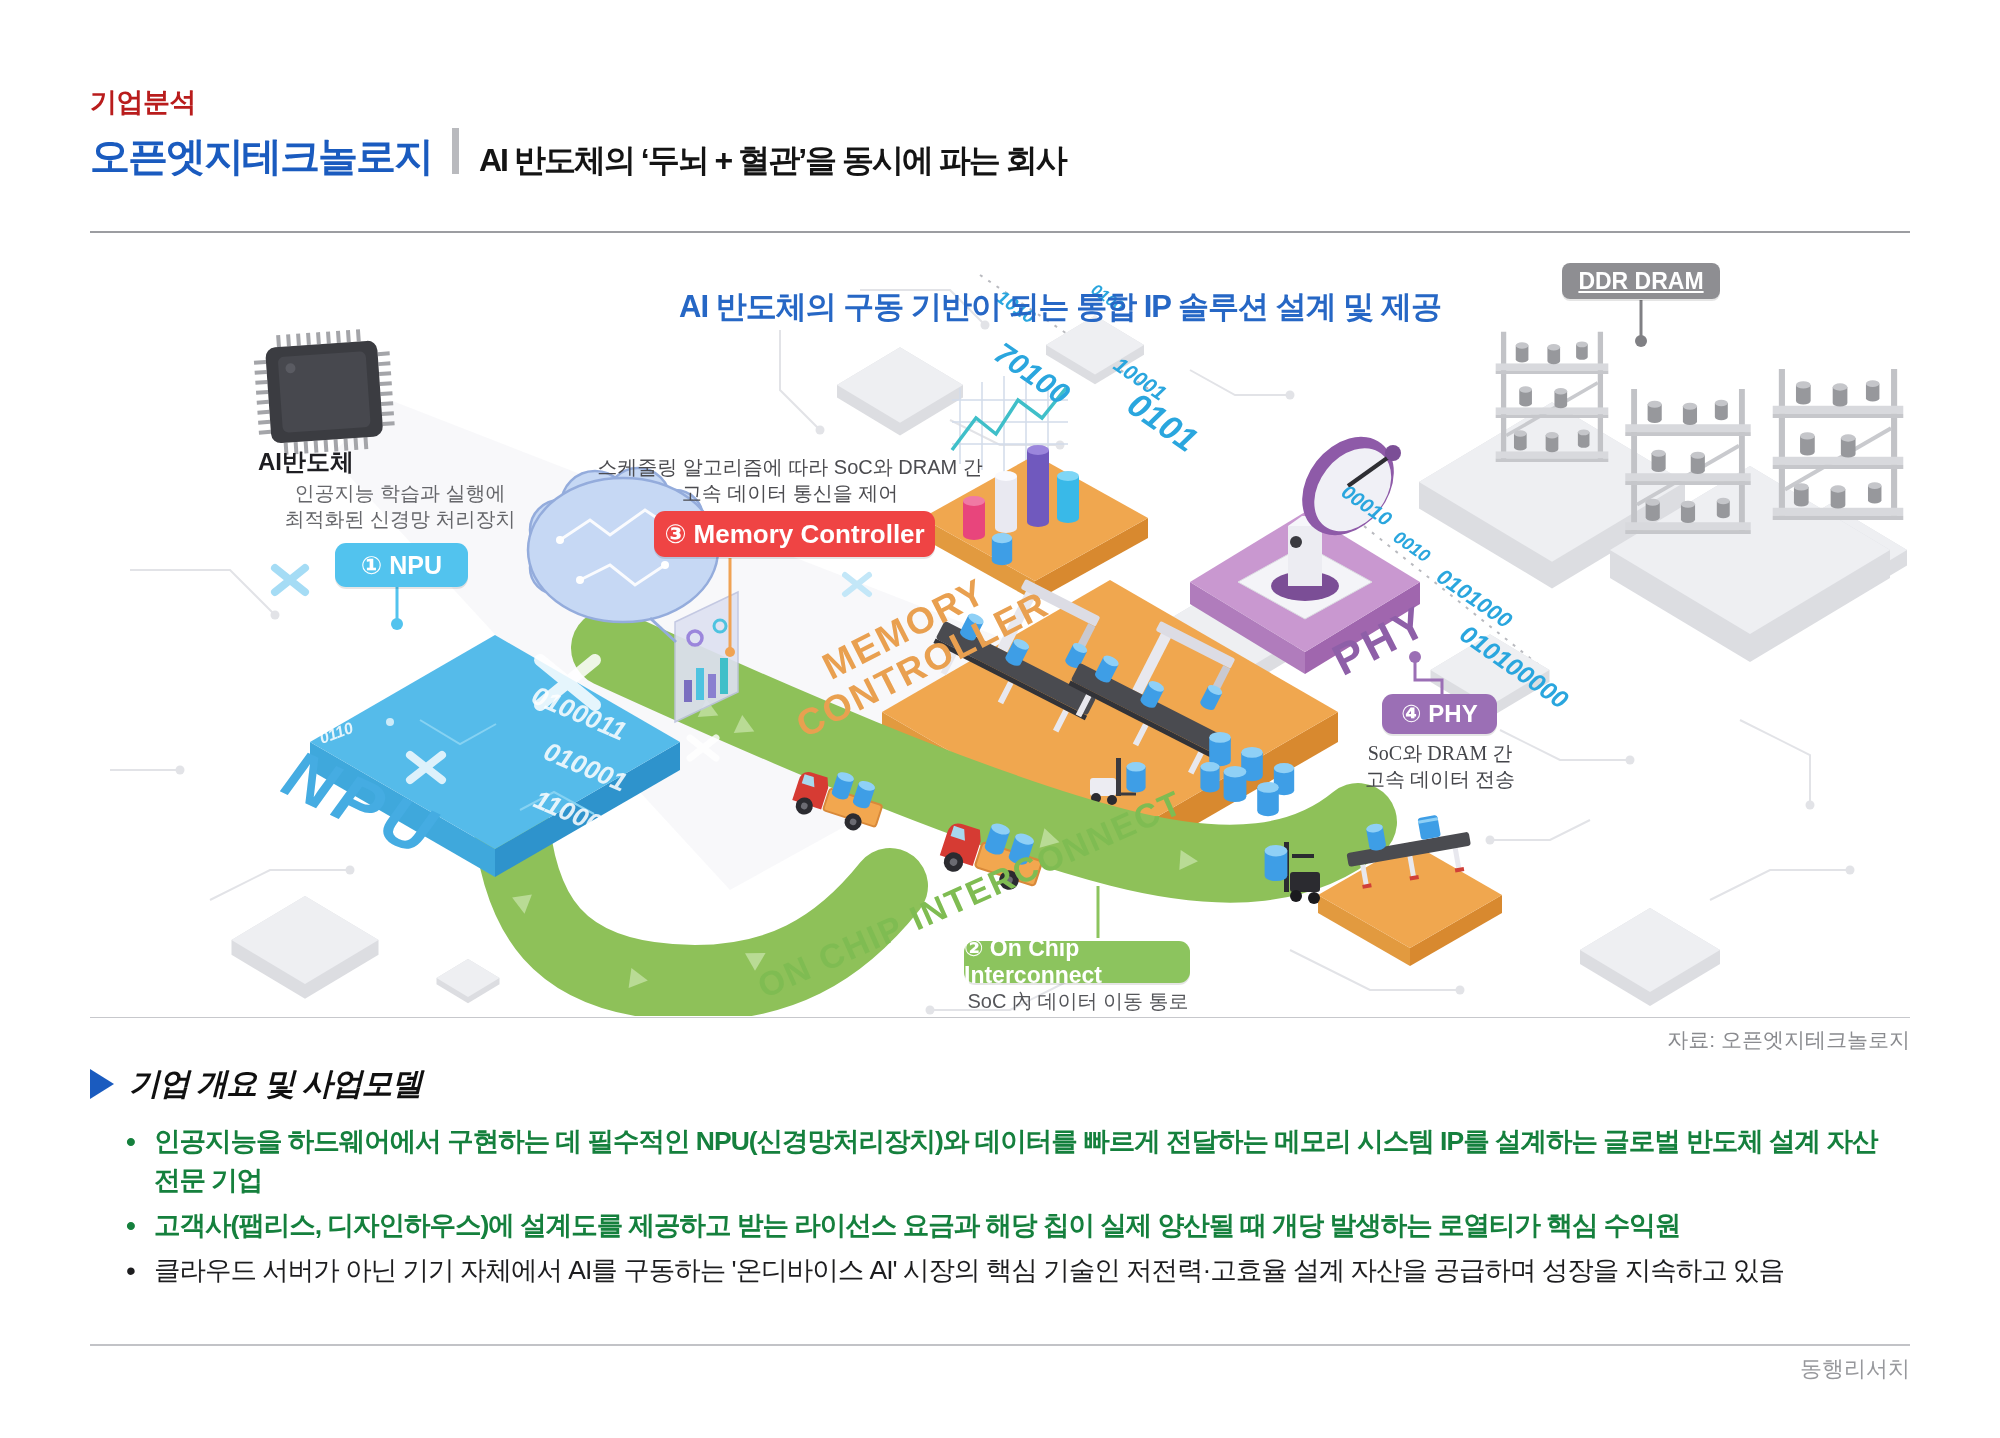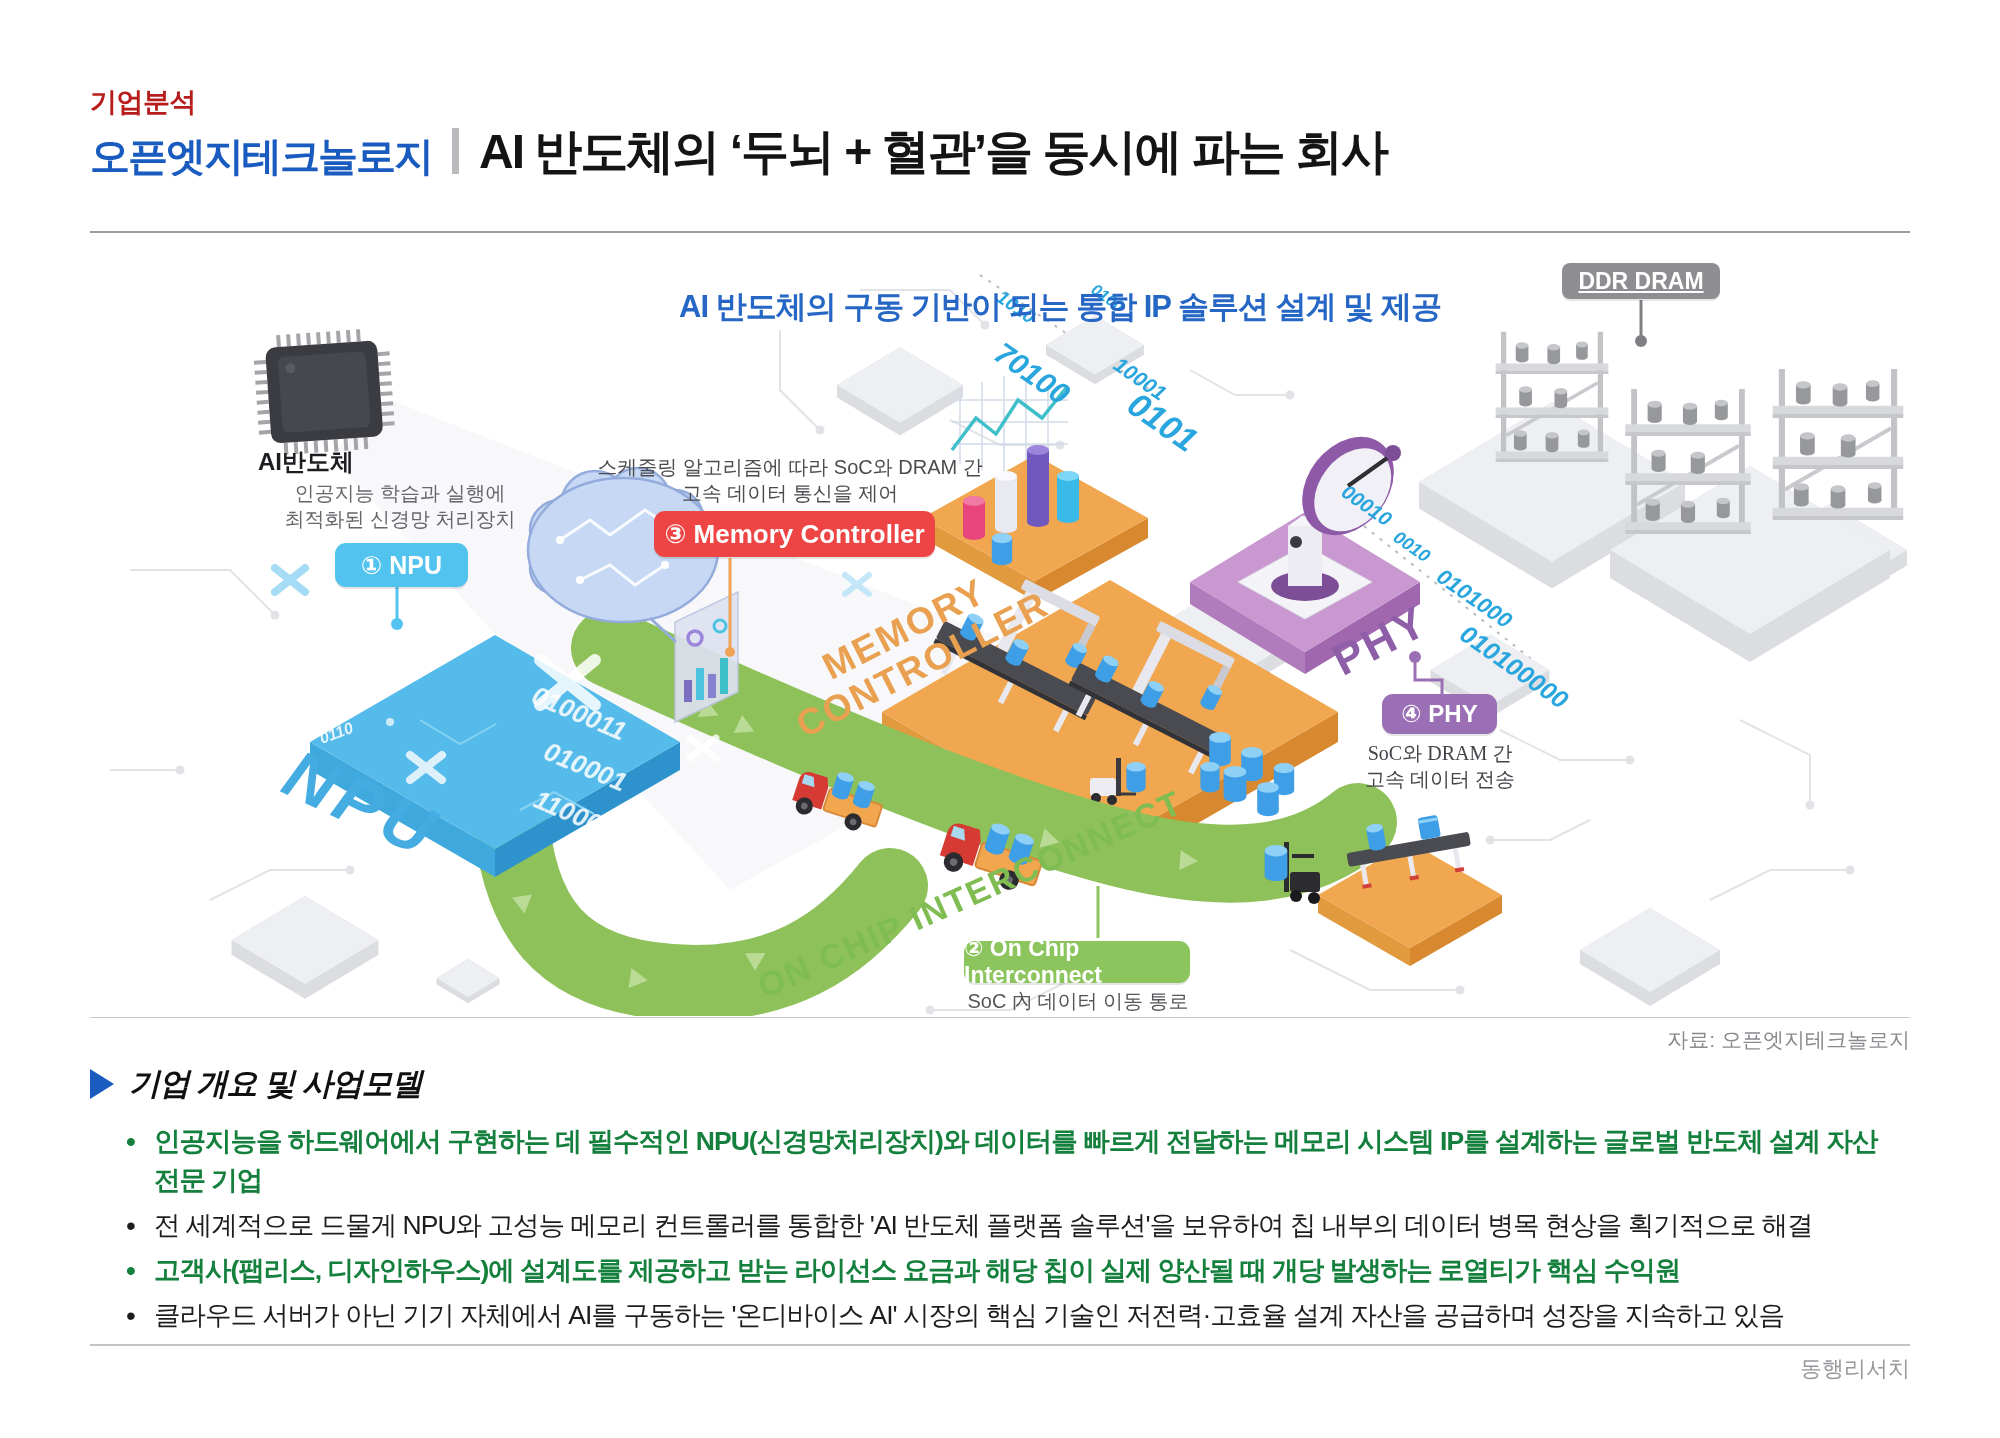--- a/index.html
+++ b/index.html
@@ -4,21 +4,21 @@
 <style>
   html,body{margin:0;padding:0;background:#ffffff;}
   body{width:2000px;height:1438px;position:relative;font-family:"Liberation Sans","DejaVu Sans",sans-serif;overflow:hidden;}
 
   
   .header{position:absolute;left:90px;top:84px;}
   .eyebrow{font-size:27px;font-weight:bold;color:#b91c1c;letter-spacing:-0.5px;}
   .title-row{display:flex;align-items:flex-end;gap:20px;margin-top:8px;}
   .company{font-size:40px;font-weight:bold;color:#1A5BBF;letter-spacing:-2px;line-height:1;}
   .title-divider{width:7px;height:46px;background:#B9BABE;margin-bottom:2px;}
-  .headline{font-size:48px;font-weight:bold;color:#141414;letter-spacing:-2px;line-height:1;margin:0;}
+  .headline{font-size:32px;font-weight:bold;color:#141414;letter-spacing:-2px;line-height:1;margin:0;}
   .rule{position:absolute;left:90px;width:1820px;}
   .rule-header{top:231px;height:2px;background:#9C9DA1;}
   .rule-diagram{top:1017px;height:1px;background:#C7C8CC;}
   .rule-footer{top:1344px;height:2px;background:#C2C3C7;}
 
   
   .illustration{position:absolute;left:90px;top:250px;width:1820px;height:766px;}
   .illustration svg{position:absolute;left:0;top:0;}
   .diag-title{position:absolute;left:0;right:0;top:36px;text-align:center;padding-left:120px;
     font-size:31px;font-weight:bold;color:#2667C5;letter-spacing:-1px;}
@@ -427,19 +427,18 @@
 <div class="rule rule-diagram"></div>
 <div class="source-note">자료: 오픈엣지테크놀로지</div>
 
 <div class="section-heading">
   <span class="tri"></span>
   <h2>기업 개요 및 사업모델</h2>
 </div>
 
 <ul class="bullets">
   <li class="em"><span>인공지능을 하드웨어에서 구현하는 데 필수적인 NPU(신경망처리장치)와 데이터를 빠르게 전달하는 메모리 시스템 IP를 설계하는 글로벌 반도체 설계 자산 전문 기업</span></li>
-  <li><span>전 세계적으로 드물게 NPU와 고성능 메모리 컨트롤러를 통합한 'AI 반도체 플랫폼 솔루션'을 보유하여 칩 내부의 데이터 병목 현상을 획기적으로 해결</span></li>
   <li class="em"><span>고객사(팹리스, 디자인하우스)에 설계도를 제공하고 받는 라이선스 요금과 해당 칩이 실제 양산될 때 개당 발생하는 로열티가 핵심 수익원</span></li>
   <li><span>클라우드 서버가 아닌 기기 자체에서 AI를 구동하는 '온디바이스 AI' 시장의 핵심 기술인 저전력·고효율 설계 자산을 공급하며 성장을 지속하고 있음</span></li>
 </ul>
 
 <div class="rule rule-footer"></div>
 <div class="footer-brand">동행리서치</div>
 
 </body></html>

